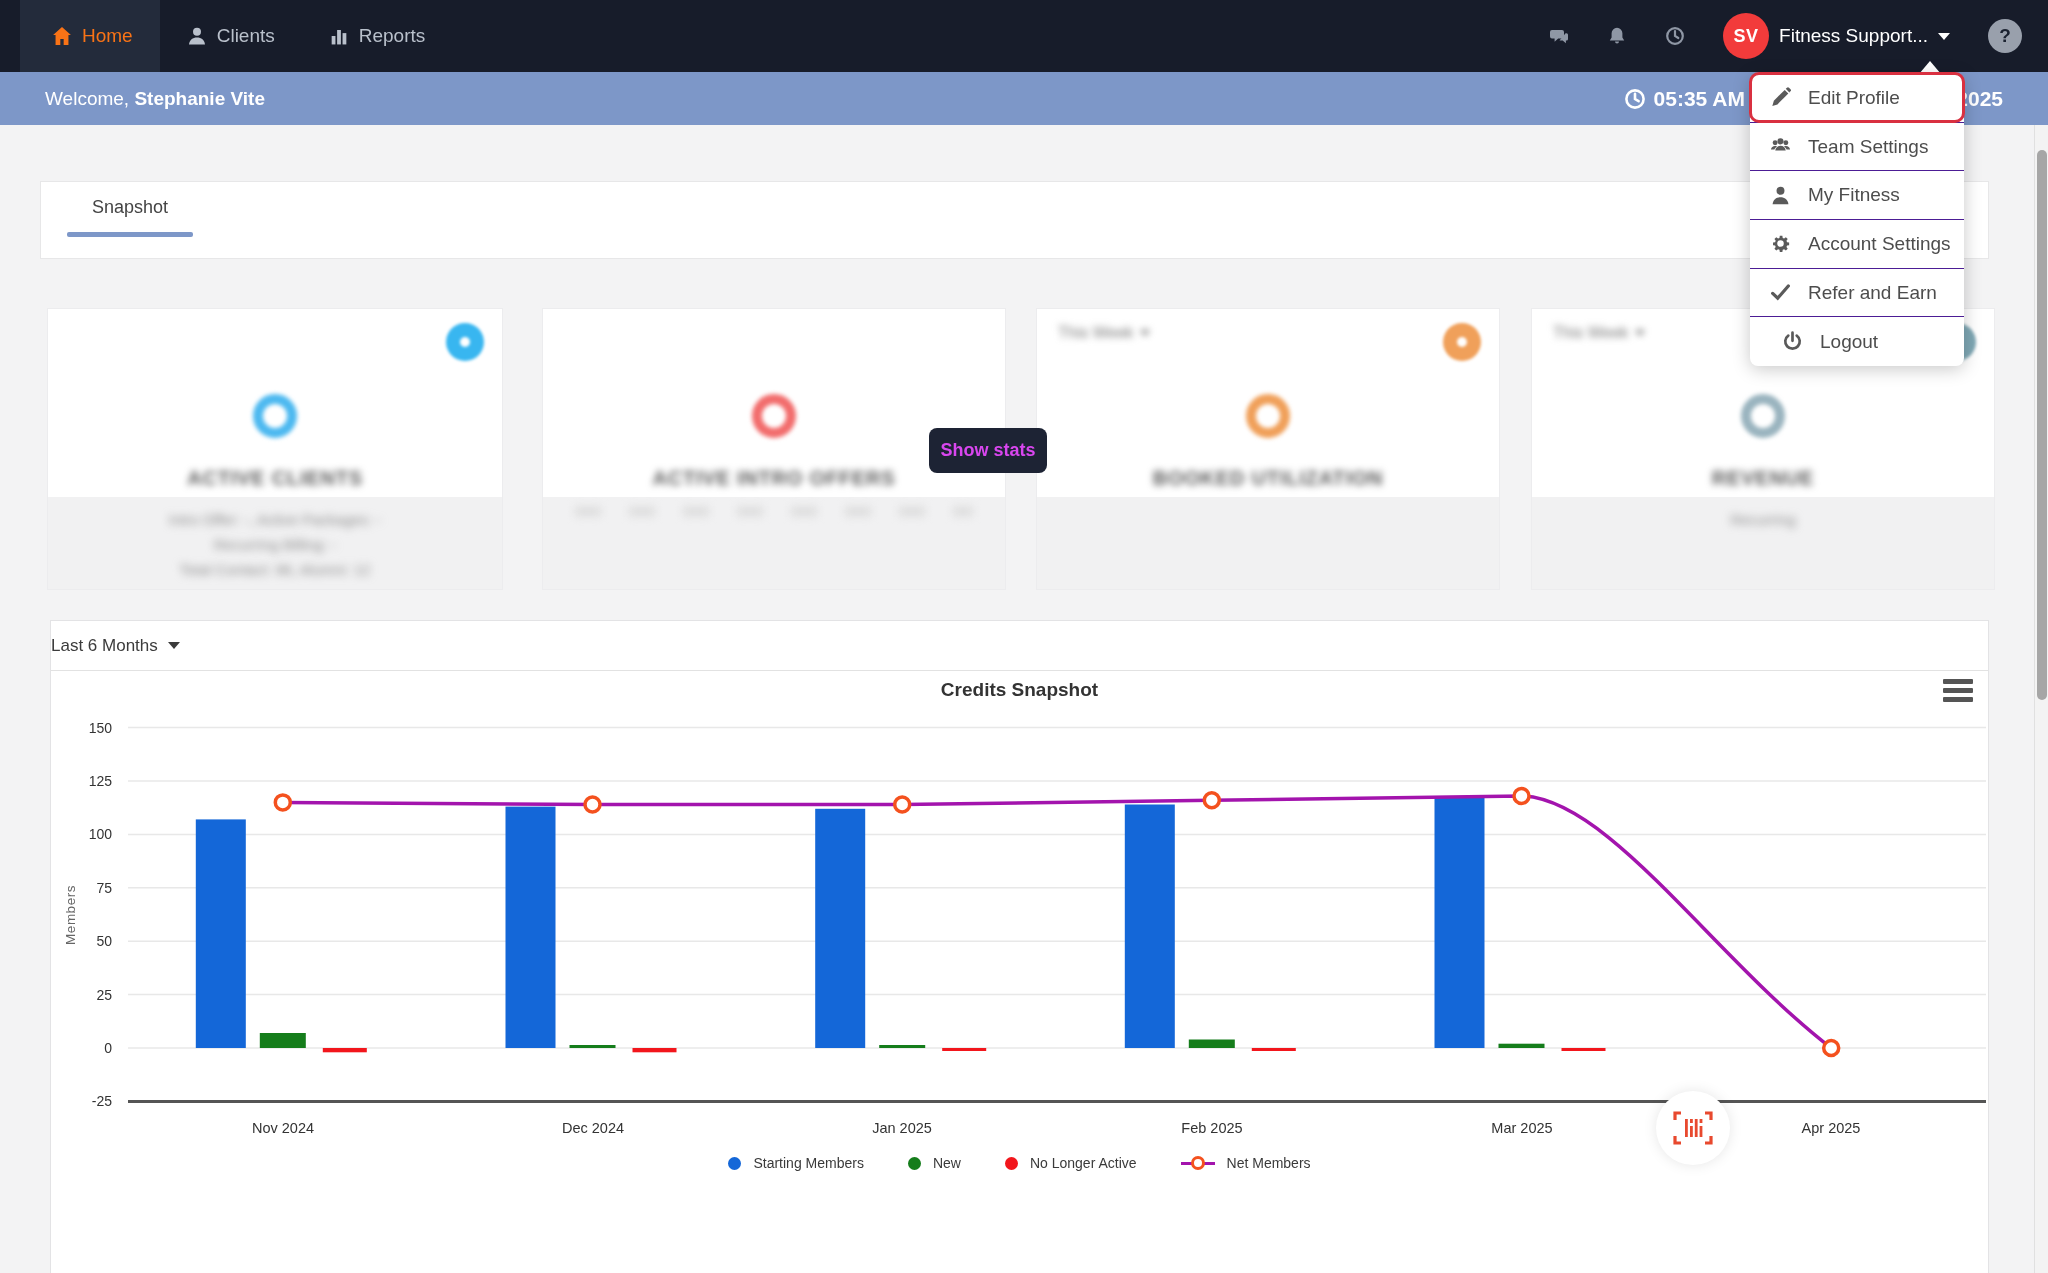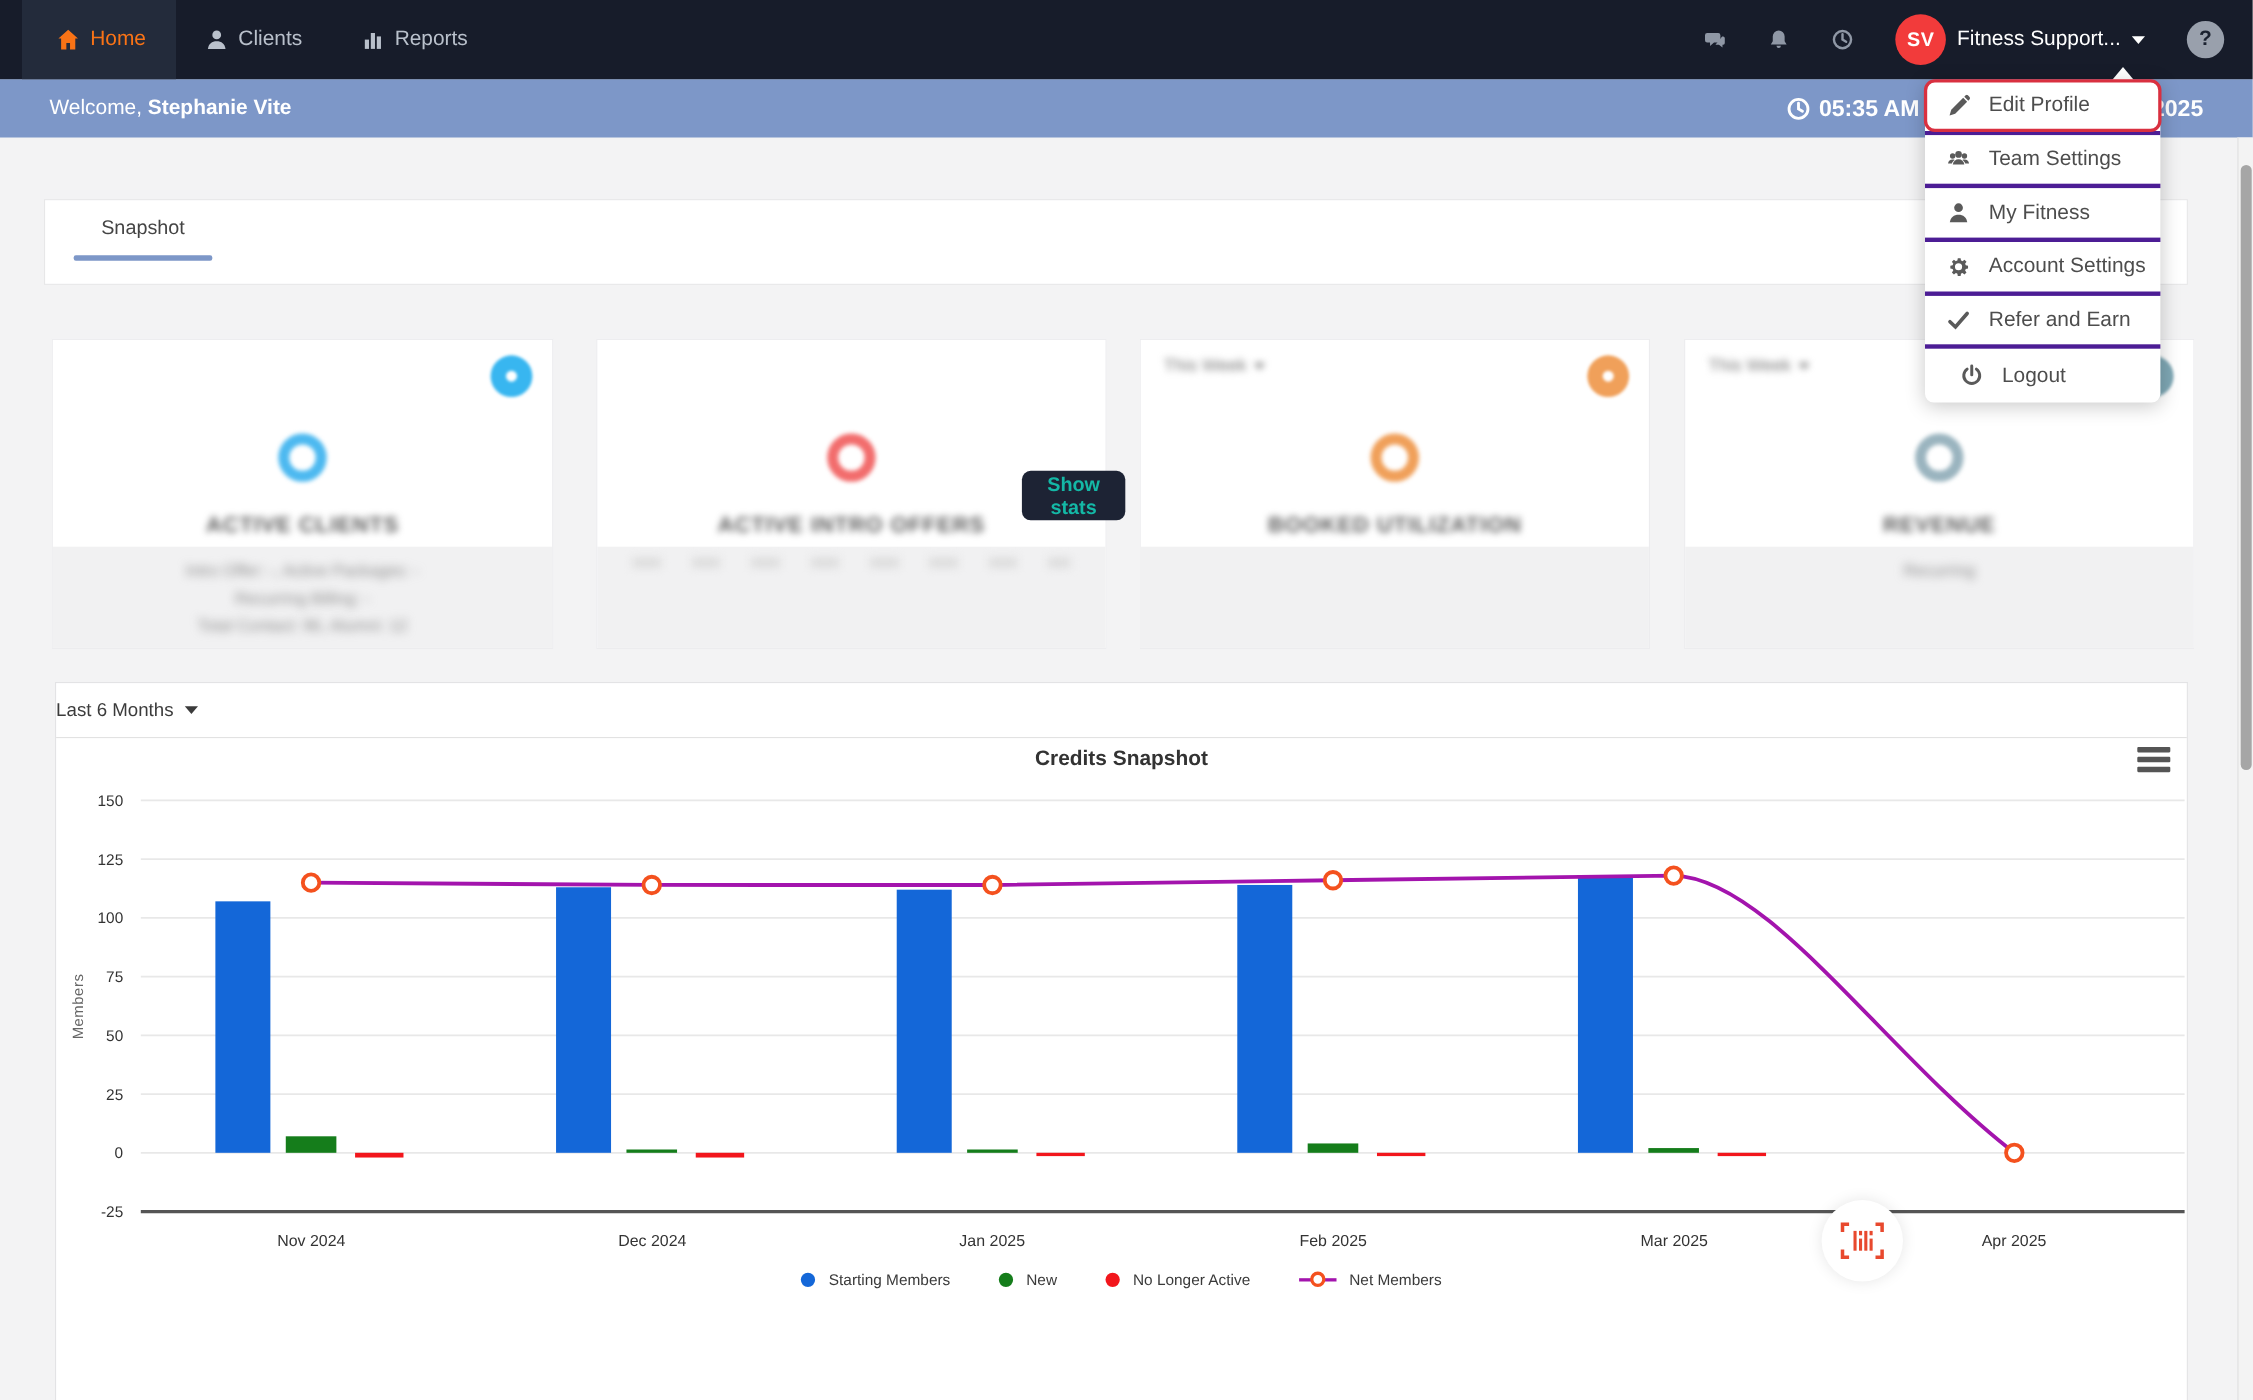--- a/index.html
+++ b/index.html
@@ -41,21 +41,21 @@
   .period { position:absolute; left:21px; top:15px; font-size:16px; color:#7a7a7a; display:flex; align-items:center; gap:7px; filter:blur(3.5px); cursor:pointer; }
   .period .caret { border-top-width:6px; border-left-width:5px; border-right-width:5px; }
   .badge { position:absolute; right:18px; top:14px; width:38px; height:38px; border-radius:50%; cursor:pointer; filter:blur(1.5px); }
   .badge::after { content:''; position:absolute; left:14px; top:14px; width:10px; height:10px; background:#fff; border-radius:50%; }
   .donut { position:absolute; left:50%; top:85px; transform:translateX(-50%); width:44px; height:44px; border-radius:50%; border:10px solid; filter:blur(2px); }
   .card-title { position:absolute; left:0; top:158px; width:100%; text-align:center; font-size:20px; font-weight:bold; color:#5a5a5a; letter-spacing:.8px; filter:blur(3.5px); }
   .card-footer { height:92px; background:#f1f1f2; padding-top:10px; text-align:center; }
   .footer-line { font-size:15px; color:#8a8a8a; line-height:25px; filter:blur(4.5px); }
   .footer-dashes { margin:0 auto; width:86%; height:9px; background:repeating-linear-gradient(90deg,#dcdcdc 0 26px,transparent 26px 54px); filter:blur(4px); }
 
-  .show-stats { position:absolute; left:929px; top:428px; width:94px; height:45px; background:#1d2334; color:#14b8a6; font-size:18px; font-weight:bold; border:none; border-radius:8px; z-index:30; cursor:pointer; font-family:inherit; }
+  .show-stats { position:absolute; left:929px; top:428px; width:118px; height:45px; background:#1d2334; color:#d946ef; font-size:18px; font-weight:bold; border:none; border-radius:8px; z-index:30; cursor:pointer; font-family:inherit; }
 
   
   .chart-card { position:absolute; left:50px; top:620px; width:1939px; height:653px; background:#fff; border:1px solid #e3e3e5; border-bottom:none; z-index:5; }
   .chart-header { height:50px; border-bottom:1px solid #e2e2e2; display:flex; align-items:center; justify-content:flex-start; padding-right:24px; }
   .range-selector { display:flex; align-items:center; gap:10px; font-size:17px; color:#3b3b3b; cursor:pointer; }
   .chart-title { position:absolute; left:0; top:58px; width:100%; text-align:center; font-size:19px; font-weight:bold; color:#333; }
   .hamburger { position:absolute; right:15px; top:58px; width:30px; cursor:pointer; }
   .hamburger span { display:block; width:30px; height:5px; background:#555; border-radius:1px; margin-bottom:4px; }
   .chart-svg-wrap { position:absolute; left:0; top:0; width:1939px; height:600px; }
   .chart-legend { position:absolute; left:0; top:534px; width:100%; display:flex; justify-content:center; gap:44px; align-items:center; }
@@ -70,21 +70,21 @@
   .scan-widget svg { width:44px; height:34px; }
 
   
   .scrollbar-track { position:absolute; left:2034px; top:125px; width:14px; height:1148px; background:#f3f3f3; border-left:1px solid #e0e0e0; z-index:60; }
   .scrollbar-thumb { position:absolute; left:2px; top:25px; width:10px; height:550px; background:#a6a6a6; border-radius:5px; cursor:pointer; }
 
   
   .user-menu { position:absolute; left:1750px; top:61px; width:214px; z-index:100; }
   .menu-arrow { position:absolute; left:169px; top:0; width:0; height:0; border-left:11px solid transparent; border-right:11px solid transparent; border-bottom:13px solid #fff; }
   .menu-box { position:absolute; left:0; top:13px; width:214px; background:#fff; border-radius:8px; box-shadow:0 3px 18px rgba(0,0,0,.22); list-style:none; overflow:visible; }
-  .menu-box li { position:relative; height:48.7px; display:flex; align-items:center; gap:17px; padding-left:20px; font-size:19px; color:#4d4d4d; cursor:pointer; border-bottom:4px solid #4c1d95; }
+  .menu-box li { position:relative; height:48.7px; display:flex; align-items:center; gap:17px; padding-left:20px; font-size:19px; color:#4d4d4d; cursor:pointer; border-bottom:1px solid #4c1d95; }
   .menu-box li:first-child { border-radius:8px 8px 0 0; }
   .menu-box li:last-child { border-bottom:none; border-radius:0 0 8px 8px;margin-left:12px; }
   .menu-box li .icon { width:21px; height:21px; display:inline-flex; color:#5a5a5a; }
   .menu-box li .icon svg { width:21px; height:21px; fill:currentColor; }
   .menu-box li.hl::after { content:''; position:absolute; left:-1px; right:-1px; top:-2px; bottom:-1px; border:3px solid #d93040; border-radius:10px; pointer-events:none; }
 </style>
 </head>
 <body>
 
 <nav class="topnav">

